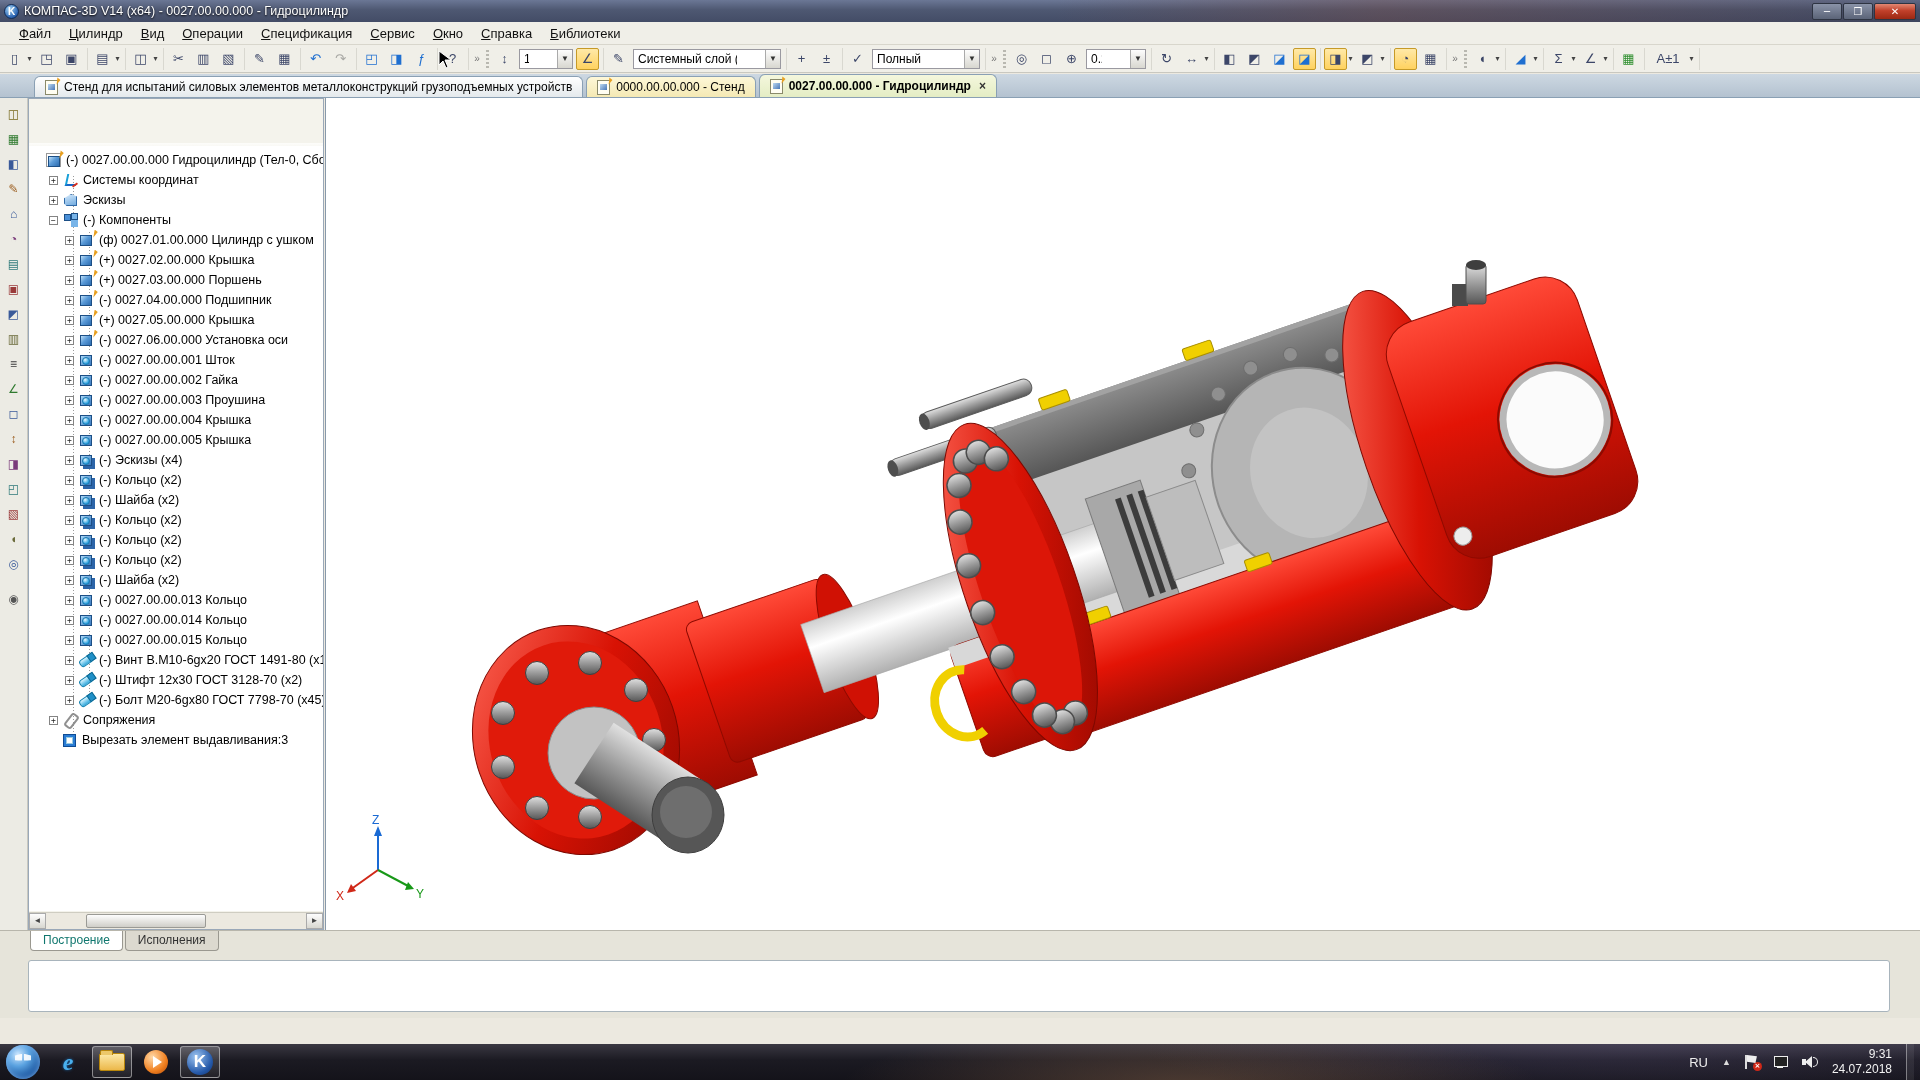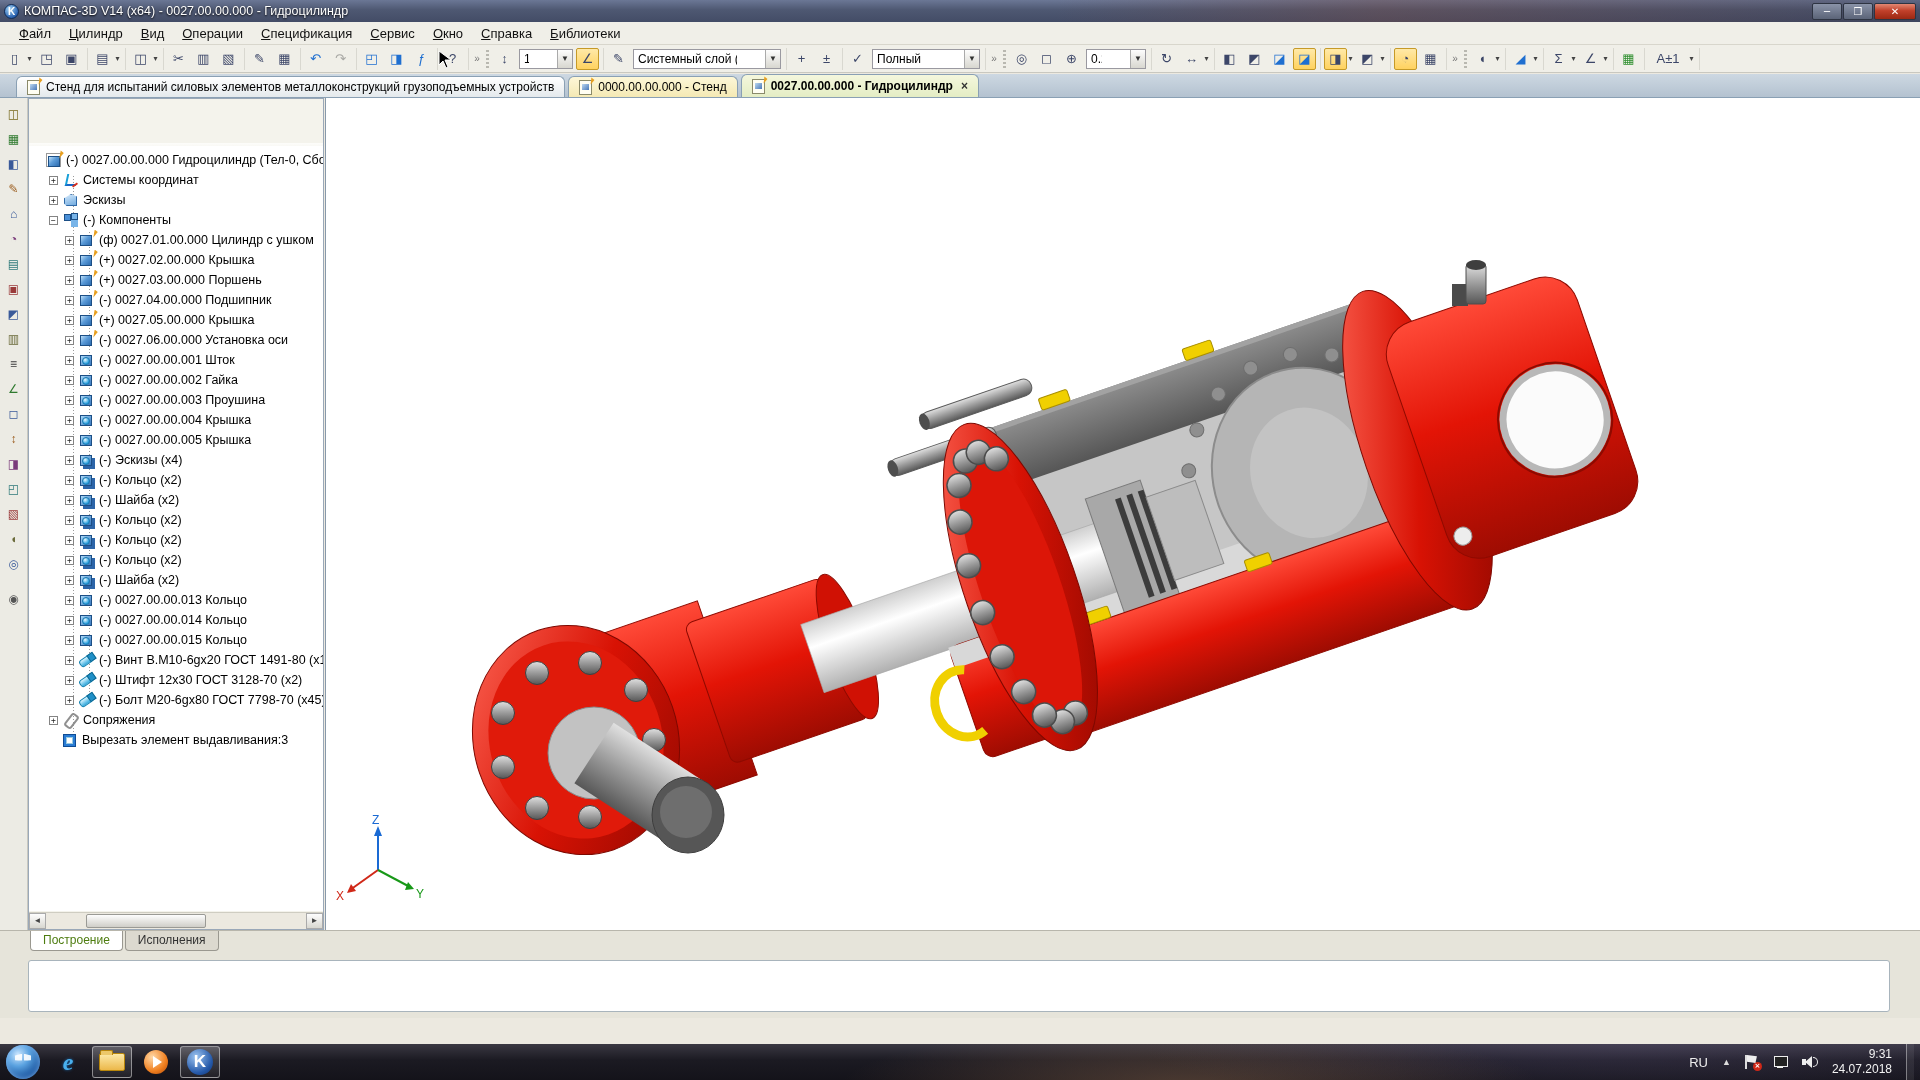--- a/index.html
+++ b/index.html
@@ -41,21 +41,21 @@
   .tb-dd{font-size:8px;color:#444;margin-left:-2px;width:9px;text-align:center;}
   .combo{display:flex;align-items:center;height:20px;border:1px solid #9a99a0;background:#fff;margin:0 2px;gap:28px;}
   .combo .cval{flex:1;padding:0 4px;font-size:12px;white-space:nowrap;overflow:hidden;}
   .combo .cbtn{width:15px;height:18px;background:linear-gradient(#fdfdfd,#d8d7d0);border-left:1px solid #aaa;
     font-size:8px;line-height:18px;text-align:center;color:#333;}
   .tb-chev{width:12px;height:22px;font-size:10px;line-height:22px;color:#777;text-align:center;}
   #cursor-arrow{position:absolute;left:438px;top:50px;z-index:50;}
 
   
   #tabrow{position:absolute;left:0;top:74px;width:1920px;height:24px;
-    background:linear-gradient(#cdd8e2,#b4c2d0);border-bottom:1px solid #8aa0b4;display:flex;align-items:flex-end;padding-left:16px;}
+    background:linear-gradient(#cdd8e2,#b4c2d0);border-bottom:1px solid #8aa0b4;display:flex;align-items:flex-end;padding-left:34px;}
   .doc-tab{display:flex;align-items:center;height:21px;margin-right:3px;padding:0 10px;
     border:1px solid #8aa0b4;border-bottom:none;border-radius:6px 6px 0 0;background:linear-gradient(#ffffff,#e4e9ec);
     font-size:12px;white-space:nowrap;max-width:600px;overflow:hidden;}
   .doc-tab.t2{background:linear-gradient(#fdf7d8,#f4e9b4);}
   .doc-tab.active{background:linear-gradient(#f4f7dd,#e4edc4);font-weight:bold;height:23px;}
   .doc-ico{width:13px;height:15px;background:#fffef2;border:1px solid #8a8a6a;margin-right:6px;position:relative;flex:none;}
   .doc-ico::before{content:"";position:absolute;left:2px;top:3px;width:7px;height:6px;background:linear-gradient(135deg,#bcd8f0,#4878b8);}
   .doc-ico::after{content:"";position:absolute;right:-2px;top:-3px;border-left:4px solid transparent;border-top:6px solid #e8a020;transform:rotate(40deg);}
   .tab-close{margin-left:8px;font-size:12px;font-weight:bold;color:#333;}
 
@@ -125,21 +125,21 @@
   .sc-thumb{width:120px;height:14px;margin-left:40px;background:linear-gradient(#fdfdfd,#cfcec8);border:1px solid #9a9a95;border-radius:2px;}
 
   
   #viewport{position:absolute;left:325px;top:98px;width:1595px;height:832px;background:#fff;border-left:1px solid #8899aa;}
 
   
   #bottomtabs{position:absolute;left:0;top:930px;width:1920px;height:24px;background:#e6e4da;border-top:1px solid #b8b6ac;
     display:flex;align-items:flex-start;padding-left:30px;}
   .btab{padding:2px 12px 3px;border:1px solid #9a9890;border-top:none;font-size:12px;background:#dcd9cf;color:#333;
     border-radius:0 0 4px 4px;margin-right:2px;}
-  .btab.active{background:#fff;font-weight:normal;color:#4d7c0f;}
+  .btab.active{background:#fff;font-weight:normal;color:#0f766e;}
 
   
   #proparea{position:absolute;left:0;top:954px;width:1920px;height:64px;background:#e6e4da;}
   #propbox{position:absolute;left:28px;top:6px;width:1862px;height:52px;background:#fff;border:1px solid #a8b4bc;border-radius:3px;}
 
   
   #statusbar{position:absolute;left:0;top:1018px;width:1920px;height:26px;background:#f0efe8;border-top:1px solid #c9c8c0;
     display:flex;align-items:center;padding-left:6px;font-size:12.5px;}
 
   

